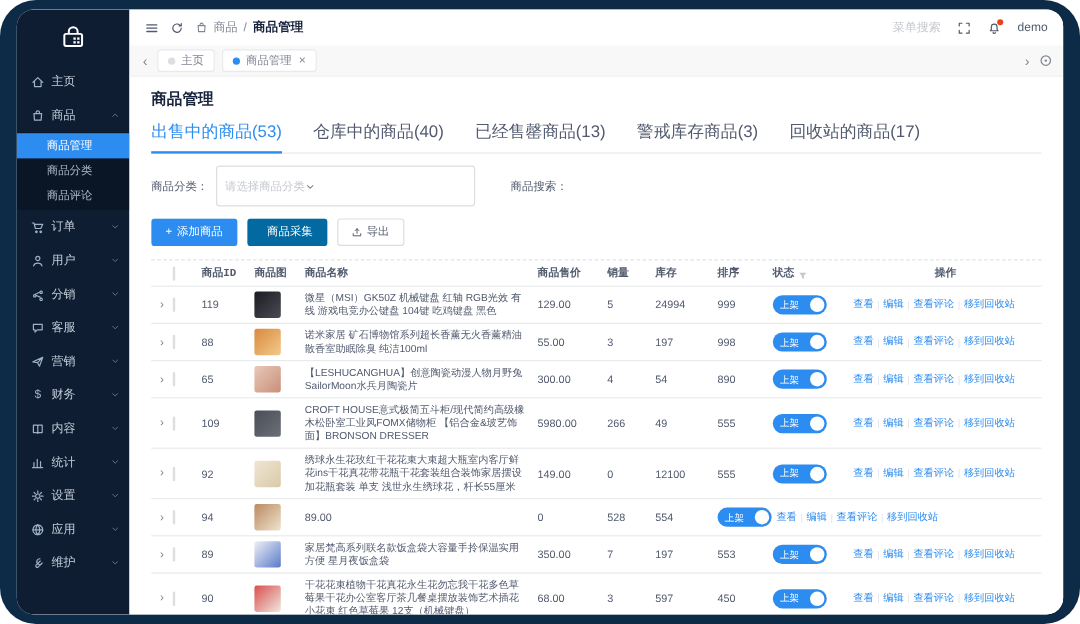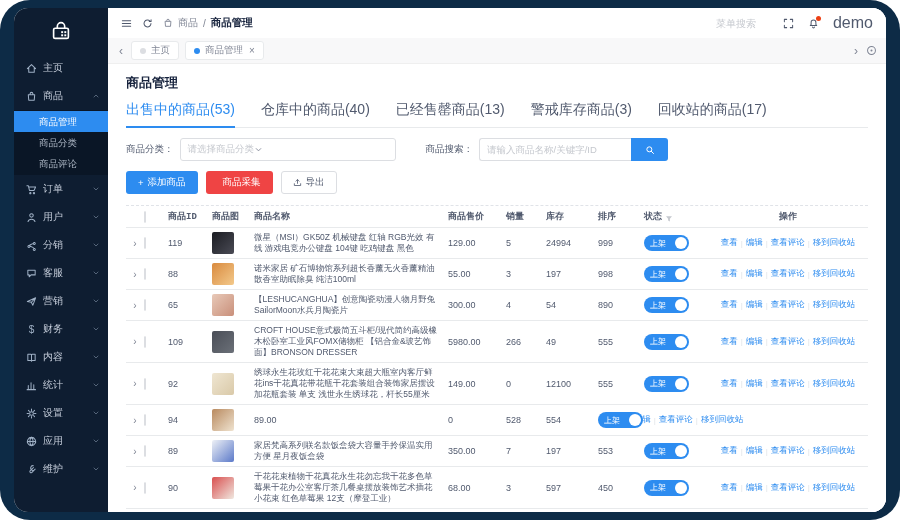--- a/index.html
+++ b/index.html
@@ -20,73 +20,73 @@
   .sub-item.active { background:#2d8cf0; color:#fff; }
 
   
   .main { flex:1; display:flex; flex-direction:column; min-width:0; background:#fff; }
   .topbar { height:30px; background:#fff; display:flex; align-items:center; gap:10px; padding:0 13px; flex-shrink:0; }
   .tico { width:11px; height:11px; color:#515a6e; cursor:pointer; flex-shrink:0; }
   .crumb { display:flex; align-items:center; gap:5px; font-size:10px; color:#808695; }
   .crumb .bagico { width:10px; height:10px; color:#808695; }
   .crumb b { color:#17233d; font-size:10.5px; }
   .topbar-right { margin-left:auto; display:flex; align-items:center; gap:14px; }
-  .menu-search { border:none; outline:none; font-size:10px; width:66px; color:#515a6e; text-align:center; }
+  .menu-search { border:none; outline:none; font-size:10px; width:66px; color:#515a6e; text-align:right; }
   .menu-search::placeholder { color:#c5c8ce; }
   .bell-wrap { position:relative; display:flex; }
   .bell-dot { position:absolute; top:-2px; right:-2px; width:5px; height:5px; border-radius:50%; background:#ed4014; }
-  .user-name { font-size:16px; color:#515a6e; cursor:pointer; }
+  .user-name { font-size:10px; color:#515a6e; cursor:pointer; }
 
   .tabsbar { height:26px; background:#f8f8f9; display:flex; align-items:center; gap:6px; padding:0 9px; flex-shrink:0; border-bottom:1px solid #efefef; }
   .tb-arrow { color:#808695; font-size:12px; line-height:1; cursor:pointer; padding:0 2px; }
   .tab-pill { height:19px; display:flex; align-items:center; gap:5px; background:#fff; border:1px solid #e8eaec; border-radius:3px; padding:0 8px; font-size:9.5px; color:#808695; cursor:pointer; white-space:nowrap; }
   .tab-pill .dot { width:6px; height:6px; border-radius:50%; background:#dcdee2; flex-shrink:0; }
   .tab-pill.active .dot { background:#2d8cf0; }
   .tab-pill .x { font-size:10px; margin-left:1px; color:#808695; }
   .tabsbar .spacer { flex:1; }
   .tb-gear { width:11px; height:11px; color:#808695; cursor:pointer; }
 
   .content { flex:1; background:#fff; padding:0 18px; overflow:hidden; min-height:0; }
   .page-title { font-size:13px; font-weight:bold; color:#17233d; padding:10px 0 9px; }
   .page-tabs { display:flex; gap:26px; border-bottom:1px solid #e8eaec; font-size:14px; color:#515a6e; }
   .ptab { padding-bottom:7px; cursor:pointer; white-space:nowrap; }
   .ptab.active { color:#2d8cf0; border-bottom:2px solid #2d8cf0; margin-bottom:-1px; }
 
   .filters { display:flex; align-items:center; margin-top:10px; font-size:9.5px; color:#515a6e; }
   .flabel { margin-right:6px; white-space:nowrap; }
-  .sel { width:216px; height:23px; border:1px solid #dcdee2; border-radius:3px; display:flex; align-items:center; justify-content:flex-start; padding:5px 7px; background:#fff; color:#c5c8ce; cursor:pointer; }
+  .sel { width:216px; height:23px; border:1px solid #dcdee2; border-radius:3px; display:flex; align-items:center; justify-content:flex-start; padding:16px 7px; background:#fff; color:#c5c8ce; cursor:pointer; }
   .sel .caret { width:9px; height:9px; color:#808695; }
   .fgap { width:30px; }
   .search-group { display:flex; }
   .search-input { width:152px; height:23px; border:1px solid #dcdee2; border-right:none; border-radius:3px 0 0 3px; padding:0 7px; font-size:9.5px; outline:none; color:#515a6e; }
   .search-input::placeholder { color:#c5c8ce; }
   .search-btn { width:37px; height:23px; background:#2d8cf0; border:none; border-radius:0 3px 3px 0; display:flex; align-items:center; justify-content:center; cursor:pointer; }
   .search-btn svg { width:10px; height:10px; color:#fff; }
 
   .actions { display:flex; gap:8px; margin-top:10px; }
   .btn { height:23px; border-radius:3px; font-size:9.5px; display:inline-flex; align-items:center; gap:4px; padding:0 11px; cursor:pointer; border:1px solid transparent; white-space:nowrap; }
   .btn.primary { background:#2d8cf0; color:#fff; }
-  .btn.success { background:#ef4444; color:#fff;padding-left:16px; }
+  .btn.success { background:#0369a1; color:#fff;padding-left:16px; }
   .btn.plain { background:#fff; border-color:#dcdee2; color:#515a6e;align-items:center; }
   .btn .bico { width:9px; height:9px; }
 
   .table { margin-top:11px; font-size:9px; color:#515a6e; }
   .trow { display:grid; grid-template-columns:18px 24px 44px 42px 1fr 58px 40px 52px 46px 64px 160px; align-items:center; border-bottom:1px solid #e8eaec; }
   .thead { border-top:1px dashed #e0e3e8; font-weight:bold; color:#515a6e;font-family:Liberation Mono, monospace; }
   .thead > div { padding:6px 0; }
   .trow > div { padding:4px 0; }
   .expand { color:#808695; font-size:10px; text-align:center; cursor:pointer; }
   .cbx { width:11px; height:11px; border:1px solid #dcdee2; border-radius:2px; background:#fff; cursor:pointer; }
   .thumb { width:22px; height:22px; border-radius:2px; }
   .cname { line-height:11px; font-size:8.5px; padding-right:8px !important; display:-webkit-box; -webkit-line-clamp:3; -webkit-box-orient:vertical; overflow:hidden; }
   .status-h { display:flex; align-items:flex-end; gap:3px; }
   .funnel { width:8px; height:8px; }
   .toggle { width:45px; height:16px; border-radius:9px; background:#2d8cf0; position:relative; display:flex; align-items:center; color:#fff; font-size:8px; padding-left:6px; cursor:pointer; }
   .toggle::after { content:''; position:absolute; right:2px; top:2px; width:12px; height:12px; border-radius:50%; background:#fff; }
-  .ops { display:flex; justify-content:center; align-items:center; font-size:8.5px; white-space:nowrap; }
+  .ops { display:flex; align-items:center; font-size:8.5px; white-space:nowrap; }
   .ops a { color:#2d8cf0; cursor:pointer; text-decoration:none; padding:0 3px; }
   .ops .sep { color:#e0e3e8; font-size:8px; }
   .ops-h { text-align:center; }
 </style>
 </head>
 <body>
 
 <div class="frame">
   <div class="app">
 
@@ -291,29 +291,20 @@
         <div class="filters">
           <span class="flabel">商品分类：</span>
           <div class="sel">
             <span>请选择商品分类</span>
             <svg class="caret" viewBox="0 0 12 12">
                 <path d="M3 4.8 L6 7.8 L9 4.8" fill="none" stroke="currentColor" stroke-width="1.2" stroke-linecap="round" stroke-linejoin="round"></path>
               </svg>
           </div>
           <span class="fgap"></span>
           <span class="flabel">商品搜索：</span>
-          <div class="search-group">
-            <input class="search-input" placeholder="请输入商品名称/关键字/ID" style="">
-            <button class="search-btn">
-              <svg viewBox="0 0 12 12">
-                  <circle cx="5.2" cy="5.2" r="3" fill="none" stroke="currentColor" stroke-width="1.2"></circle>
-                  <path d="M7.6 7.6 L10.2 10.2" stroke="currentColor" stroke-width="1.2" stroke-linecap="round"></path>
-                </svg>
-            </button>
-          </div>
         </div>
 
         <div class="actions">
           <button class="btn primary">
             <span>+</span>
             <span>添加商品</span>
           </button>
           <button class="btn success">
             <span>商品采集</span>
           </button>
@@ -519,21 +510,21 @@
                   <a>移到回收站</a>
                 </div>
               </div>
               <div class="trow">
                 <div class="expand">›</div>
                 <div><span class="cbx"></span></div>
                 <div>90</div>
                 <div>
                   <div class="thumb" style="background: linear-gradient(135deg, rgb(217, 79, 79), rgb(240, 232, 224));"></div>
                 </div>
-                <div class="cname">干花花束植物干花真花永生花勿忘我干花多色草莓果干花办公室客厅茶几餐桌摆放装饰艺术插花小花束 红色草莓果 12支（摩登工业）</div>
+                <div class="cname">干花花束植物干花真花永生花勿忘我干花多色草莓果干花办公室客厅茶几餐桌摆放装饰艺术插花小花束 红色草莓果 12支（机械键盘）</div>
                 <div>68.00</div>
                 <div>3</div>
                 <div>597</div>
                 <div>450</div>
                 <div>
                   <div class="toggle">上架</div>
                 </div>
                 <div class="ops">
                   <a>查看</a>
                   <span class="sep">|</span>

